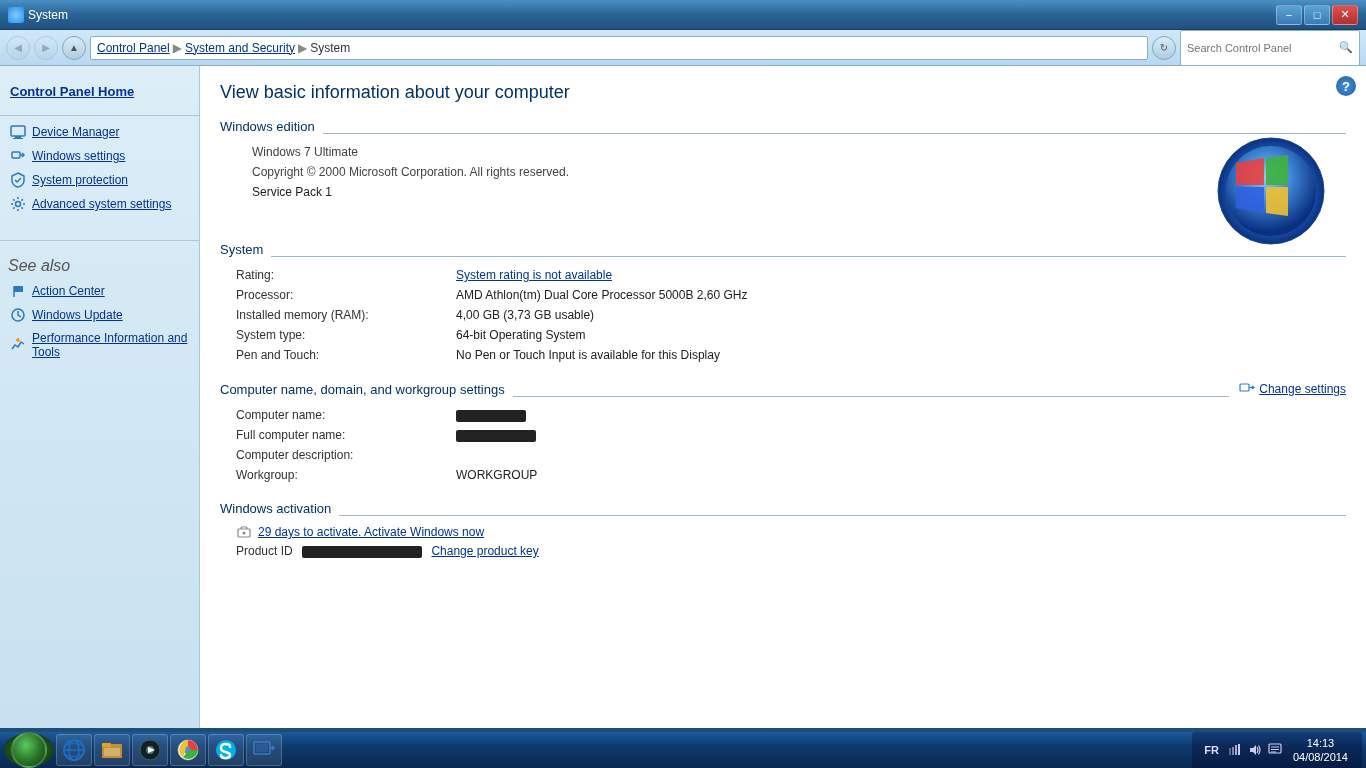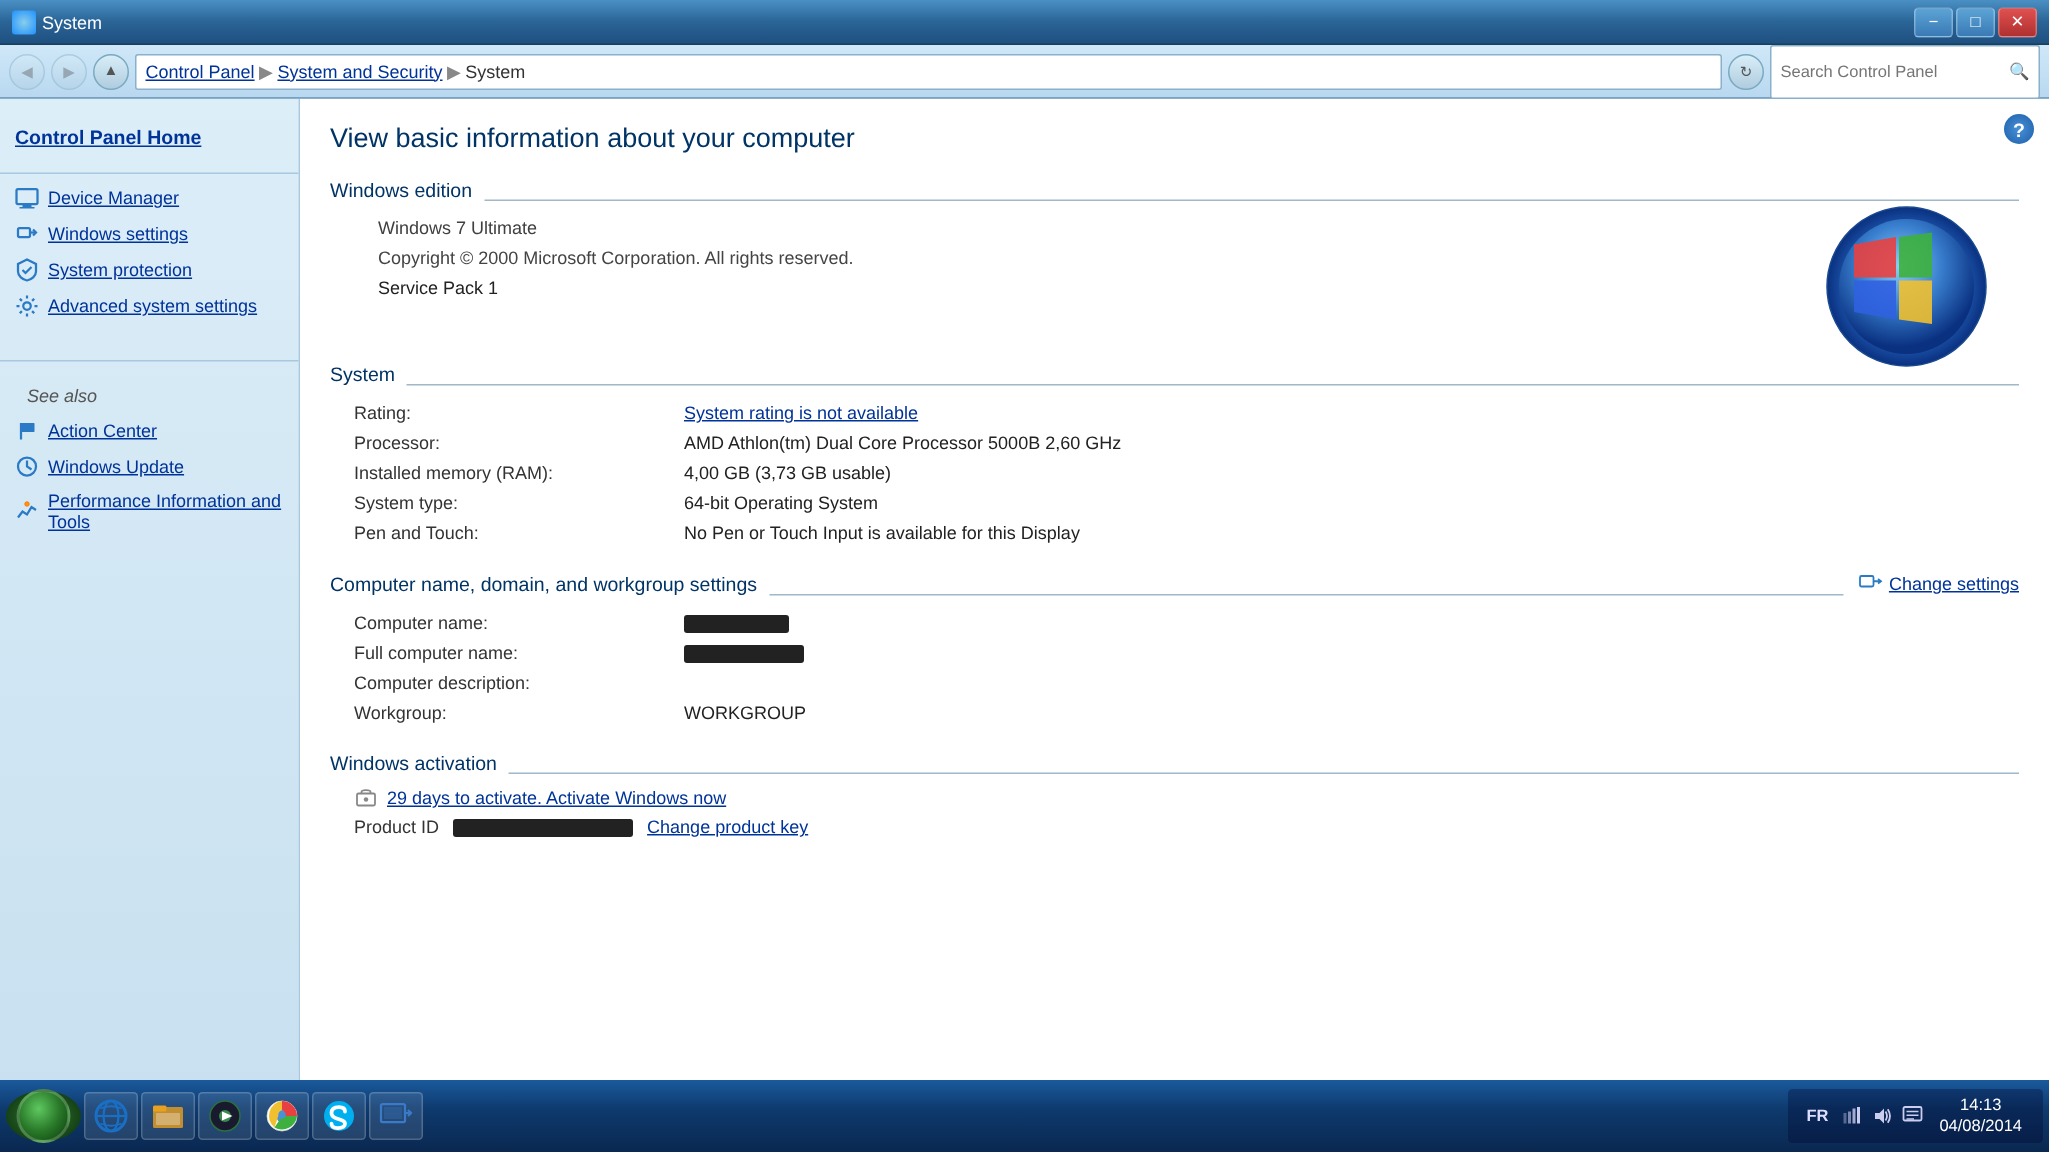--- a/index.html
+++ b/index.html
@@ -113,22 +113,22 @@
     }
     .cp-home {
       padding: 8px 10px 12px;
       color: #003399;
       font-size: 13px;
       font-weight: bold;
       cursor: pointer;
       text-decoration: underline;
     }
     .sidebar-section-label {
-      padding: 12px 18px 4px;
-      font-size: 12px;
+      padding: 12px 8px 4px;
+      font-size: 16px;
       color: #555;
       font-style: italic;
     }
     .divider-line {
       height: 1px; background: #a8c8e0; margin: 4px 0;
     }
 
     
     .content {
       flex: 1;
@@ -200,21 +200,21 @@
       width: 20px; height: 20px;
       background: radial-gradient(circle, #4a90d9, #1a5fa8);
       border-radius: 50%;
       display: flex; align-items: center; justify-content: center;
       color: #fff; font-weight: bold; font-size: 13px;
       cursor: pointer;
     }
 
     
     .taskbar {
-      height: 48px;
+      height: 36px;
       background: linear-gradient(to bottom, #1a5a9c 0%, #0e3a6e 40%, #0a2850 100%);
       display: flex;
       align-items: center;
       padding: 2px 4px;
       gap: 2px;
       position: absolute;
       bottom: 0; left: 0; right: 0;
     }
     .start-btn {
       width: 50px; height: 34px;

